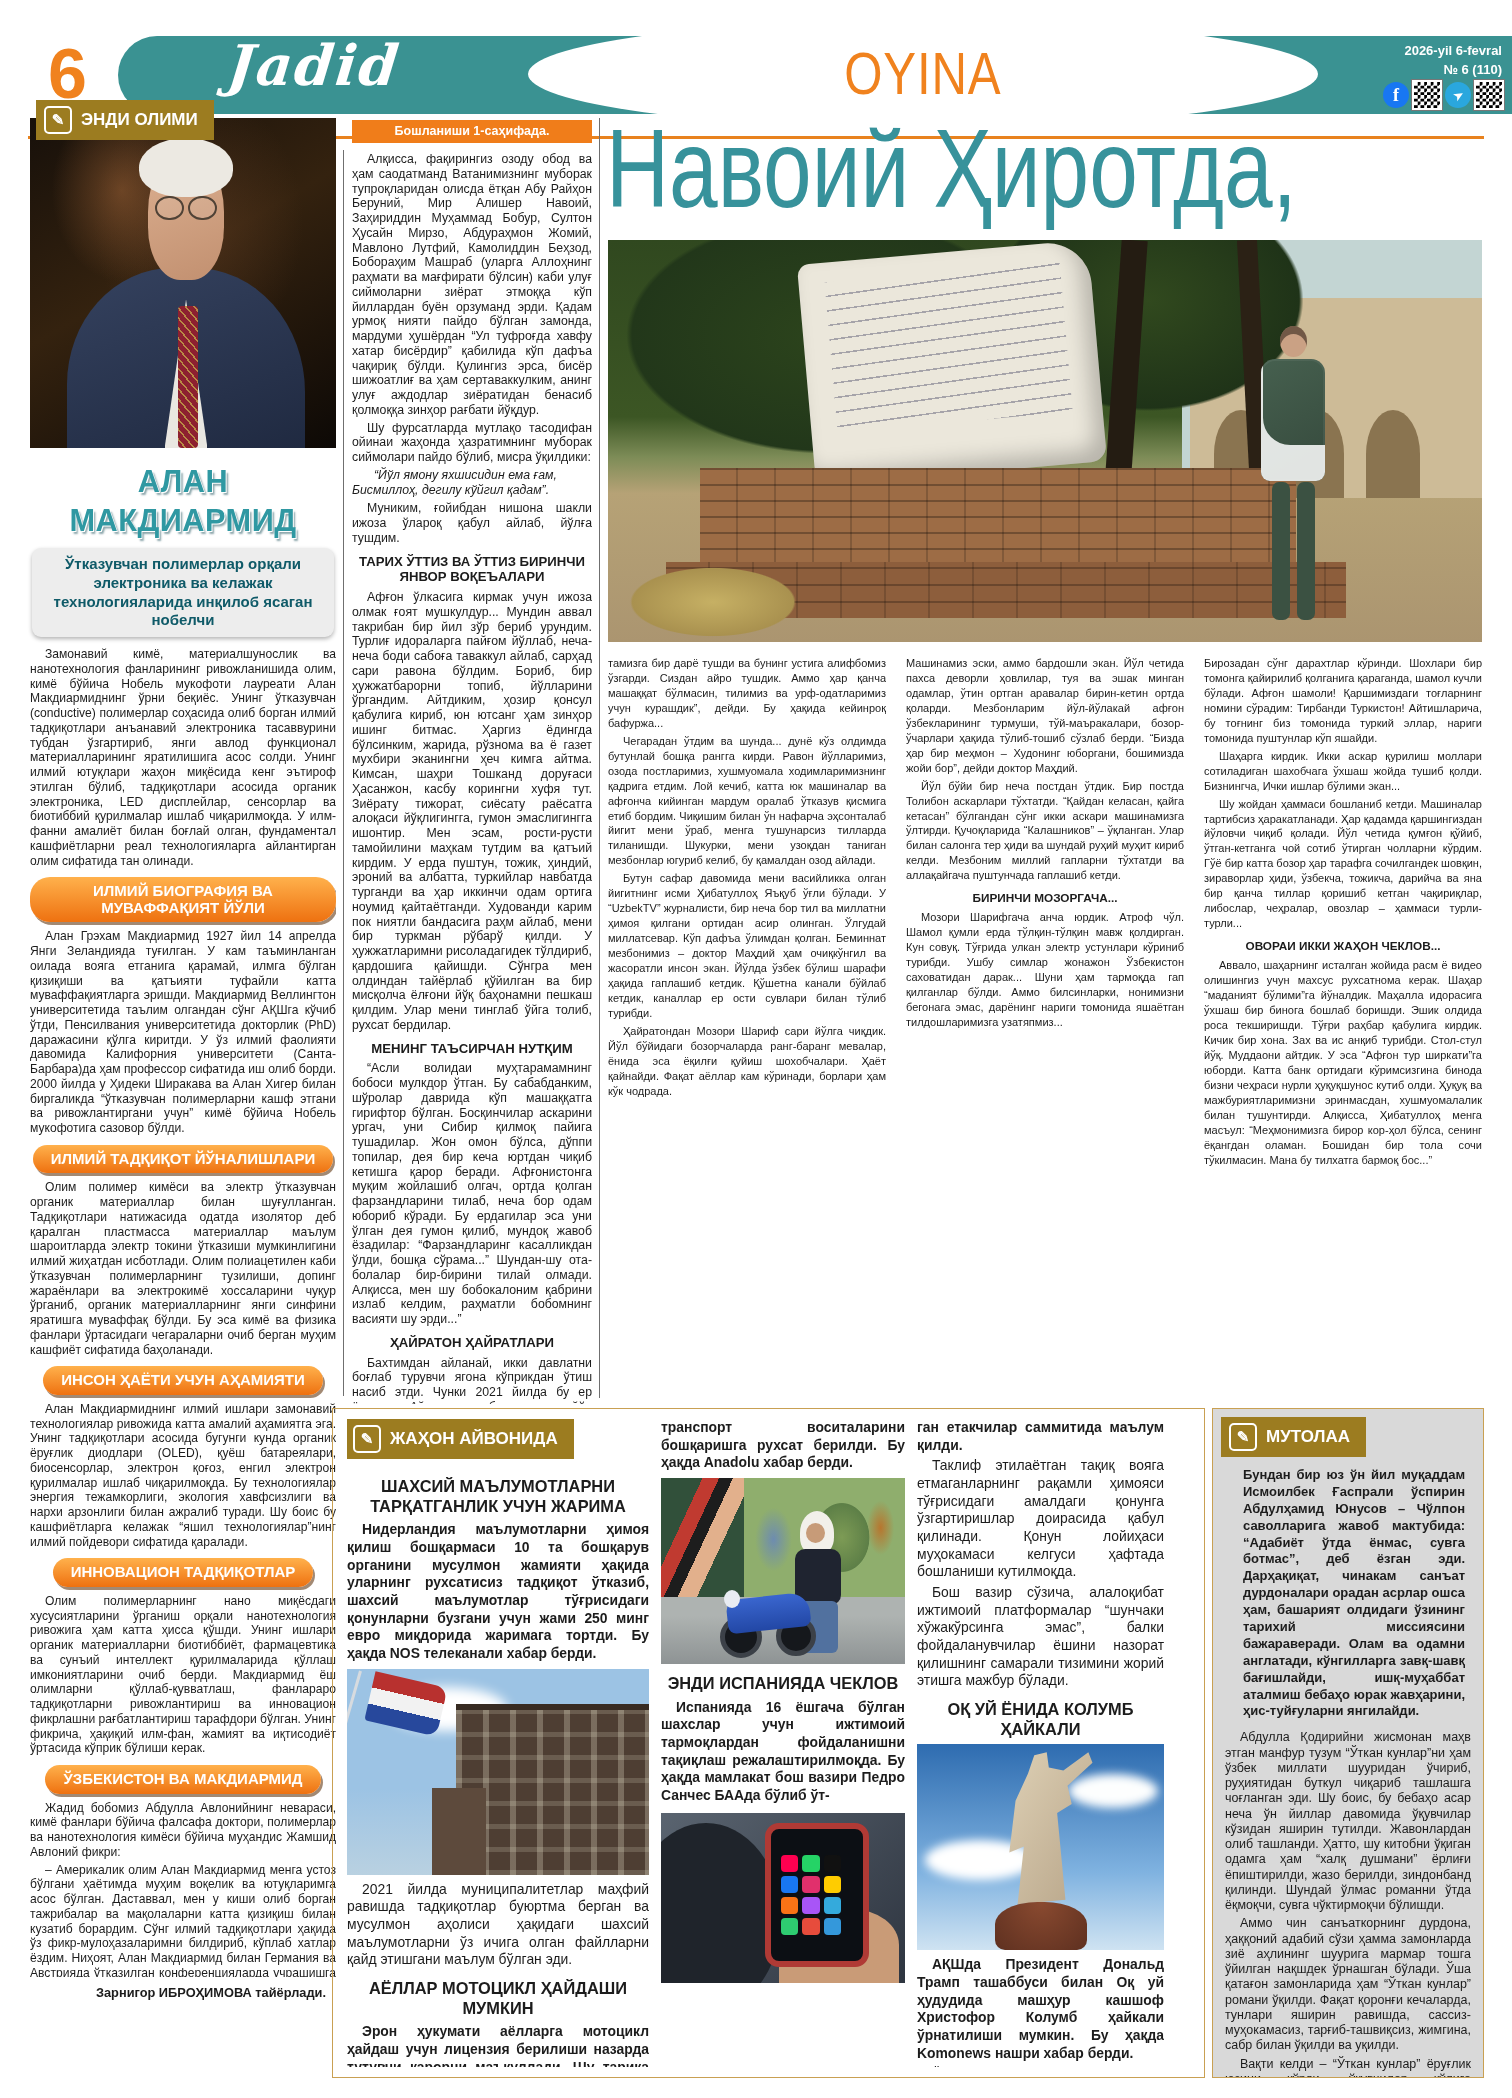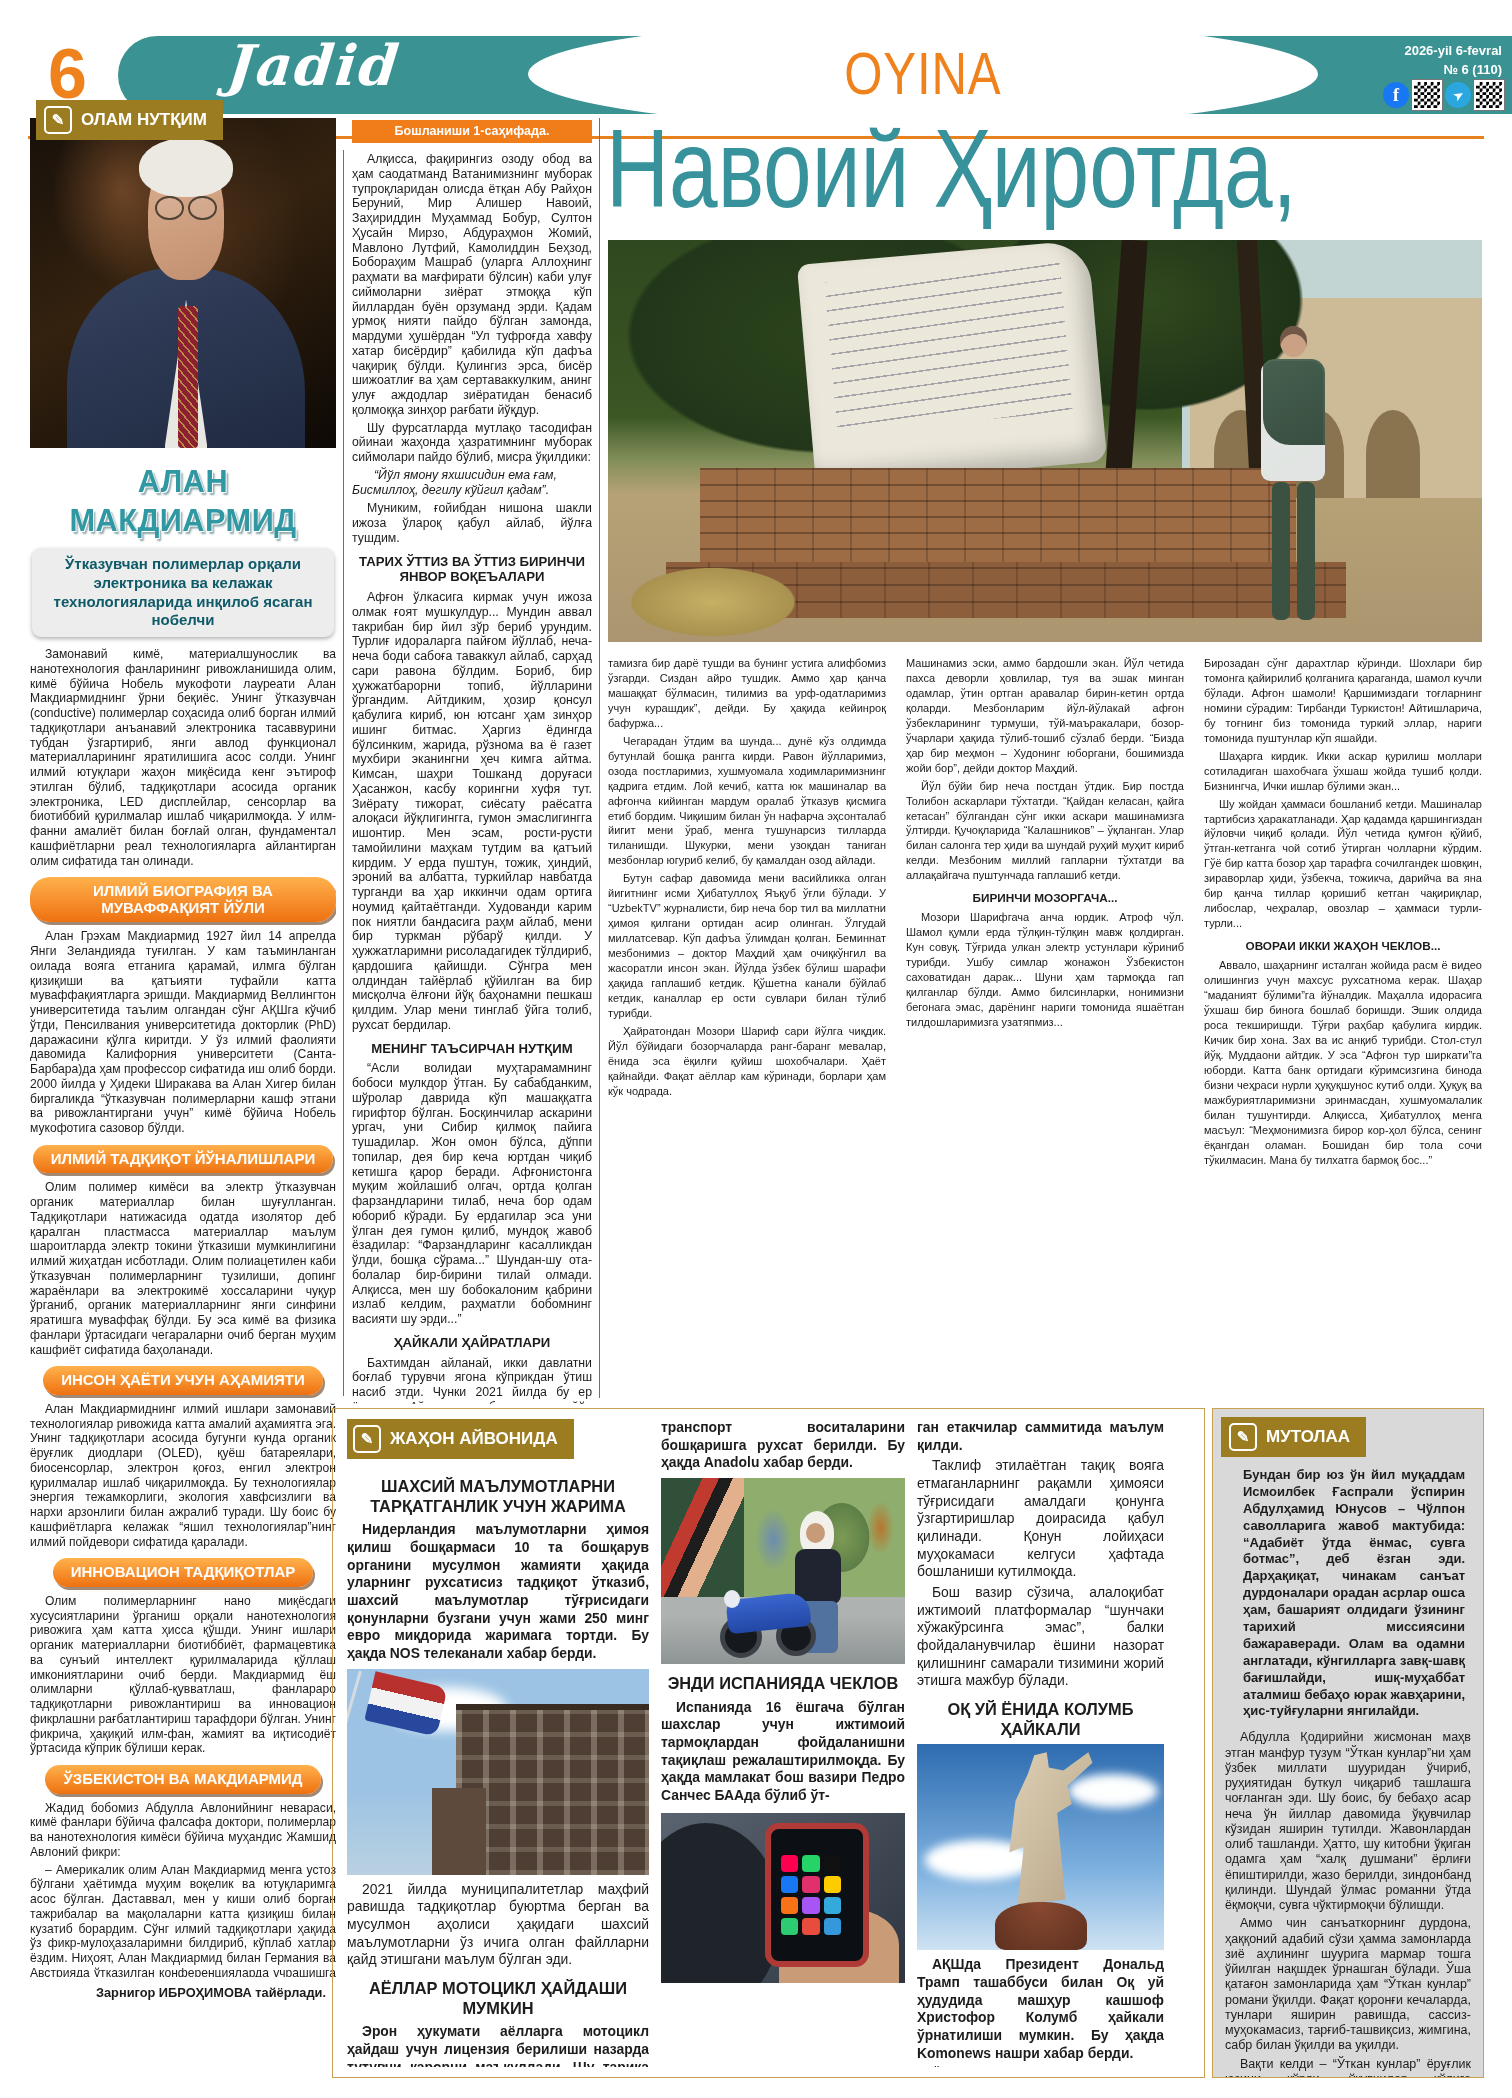--- a/index.html
+++ b/index.html
@@ -162,21 +162,21 @@
       <span class="soc qr"></span>
       <span class="soc tg"></span>
       <span class="soc qr"></span>
     </div>
   </div>
   <div class="toprule"></div>
 
   <aside class="leftcol">
     <div class="kicker">
       <span class="pic"></span>
-      <span>ОЛАМ НУТҚИМ</span>
+      <span>ЭНДИ ОЛИМИ</span>
     </div>
     <div class="photo ph-mac">
       <i class="mac-suit"></i>
       <i class="mac-shirt"></i>
       <i class="mac-tie"></i>
       <i class="mac-head"></i>
       <i class="mac-hair"></i>
       <span class="mac-glasses">
           <i></i>
           <i></i>
@@ -209,21 +209,21 @@
     <div>
         <p class="p">Алқисса, фақирингиз озоду обод ва ҳам саодатманд Ватанимизнинг муборак тупроқларидан олисда ётқан Абу Райҳон Беруний, Мир Алишер Навоий, Заҳириддин Муҳаммад Бобур, Султон Ҳусайн Мирзо, Абдураҳмон Жомий, Мавлоно Лутфий, Камолиддин Беҳзод, Бобораҳим Машраб (уларга Аллоҳнинг раҳмати ва мағфирати бўлсин) каби улуғ сиймоларни зиёрат этмоққа кўп йиллардан буён орзуманд эрди. Қадам урмоқ нияти пайдо бўлган замонда, мардуми ҳушёрдан “Ул туфроғда хавфу хатар бисёрдир” қабилида кўп дафъа чақириқ бўлди. Қулингиз эрса, бисёр шижоатлиғ ва ҳам сертаваккулким, анинг улуғ аждодлар зиёратидан бенасиб қолмоққа зинҳор рағбати йўқдур.</p>
         <p class="p">Шу фурсатларда мутлақо тасодифан ойинаи жаҳонда ҳазратимнинг муборак сиймолари пайдо бўлиб, мисра ўқилдики:</p>
         <p class="poem">“Йўл ямону яхшисидин ема ғам,
 Бисмиллоҳ, дегилу кўйгил қадам”.</p>
         <p class="p">Муниким, ғойибдан нишона шакли ижоза ўлароқ қабул айлаб, йўлға тушдим.</p>
         <p class="subhead">ТАРИХ ЎТТИЗ ВА ЎТТИЗ БИРИНЧИ ЯНВОР ВОҚЕЪАЛАРИ</p>
         <p class="p">Афғон ўлкасига кирмак учун ижоза олмак ғоят мушкулдур... Мундин аввал такрибан бир йил зўр бериб урундим. Турлиғ идораларга пайғом йўллаб, неча-неча боди сабоға таваккул айлаб, сарҳад сари равона бўлдим. Бориб, бир ҳужжатбарорни топиб, йўлларини ўргандим. Айтдиким, ҳозир қонсул қабулига кириб, юн ютсанг ҳам зинҳор ишинг битмас. Ҳаргиз ёдингда бўлсинким, жарида, рўзнома ва ё газет мухбири эканингни ҳеч кимга айтма. Кимсан, шаҳри Тошканд доруғаси Ҳасанжон, касбу корингни хуфя тут. Зиёрату тижорат, сиёсату раёсатга алоқаси йўқлигингга, гумон эмаслигингга ишонтир. Мен эсам, рости-русти тамойилини маҳкам тутдим ва қатъий кирдим. У ерда пуштун, тожик, ҳиндий, эроний ва албатта, туркийлар навбатда турганди ва ҳар иккинчи одам ортига ноумид қайтаётганди. Худованди карим пок ниятли бандасига раҳм айлаб, мени бир туркман рўбарў қилди. У ҳужжатларимни рисоладагидек тўлдириб, қардошига қайишди. Сўнгра мен олдиндан тайёрлаб қўйилган ва бир мисқолча ёлғони йўқ баҳонамни пешкаш қилдим. Улар мени тинглаб ўйга толиб, рухсат бердилар.</p>
         <p class="subhead">МЕНИНГ ТАЪСИРЧАН НУТҚИМ</p>
         <p class="p">“Асли волидаи муҳтарамамнинг бобоси мулкдор ўтган. Бу сабабданким, шўролар даврида кўп машаққатга гирифтор бўлган. Босқинчилар аскарини ургач, уни Сибир қилмоқ пайига тушадилар. Жон омон бўлса, дўппи топилар, дея бир кеча юртдан чиқиб кетишга қарор беради. Афғонистонга муқим жойлашиб олгач, ортда қолган фарзандларини тилаб, неча бор одам юбориб кўради. Бу ердагилар эса уни ўлган дея гумон қилиб, мундоқ жавоб ёзадилар: “Фарзандларинг касалликдан ўлди, бошқа сўрама...” Шундан-шу ота-болалар бир-бирини тилай олмади. Алқисса, мен шу бобокалоним қабрини излаб келдим, раҳматли бобомнинг васияти шу эрди...”</p>
-        <p class="subhead">ҲАЙКАЛИ ҲАЙРАТЛАРИ</p>
+        <p class="subhead">ҲАЙРАТОН ҲАЙРАТЛАРИ</p>
         <p class="p">Бахтимдан айланай, икки давлатни боғлаб турувчи ягона кўприкдан ўтиш насиб этди. Чунки 2021 йилда бу ер ёпилган, Айритомдан бир соатлик йўл бўлган Мазори Шарифга етиб бориш учун кишилар Тожикистон орқали бир кун юриб айланиб келар эди. Ҳозир бу чекловлар бекор қилинган.</p>
       </div>
   </section>
 
   <h2 class="headline">Навоий Ҳиротда,</h2>
 
   <div class="photo ph-monument">
     <i class="mn-sky"></i>
     <i class="mn-bldg">
       <i class="mn-arch mn-a1"></i>

